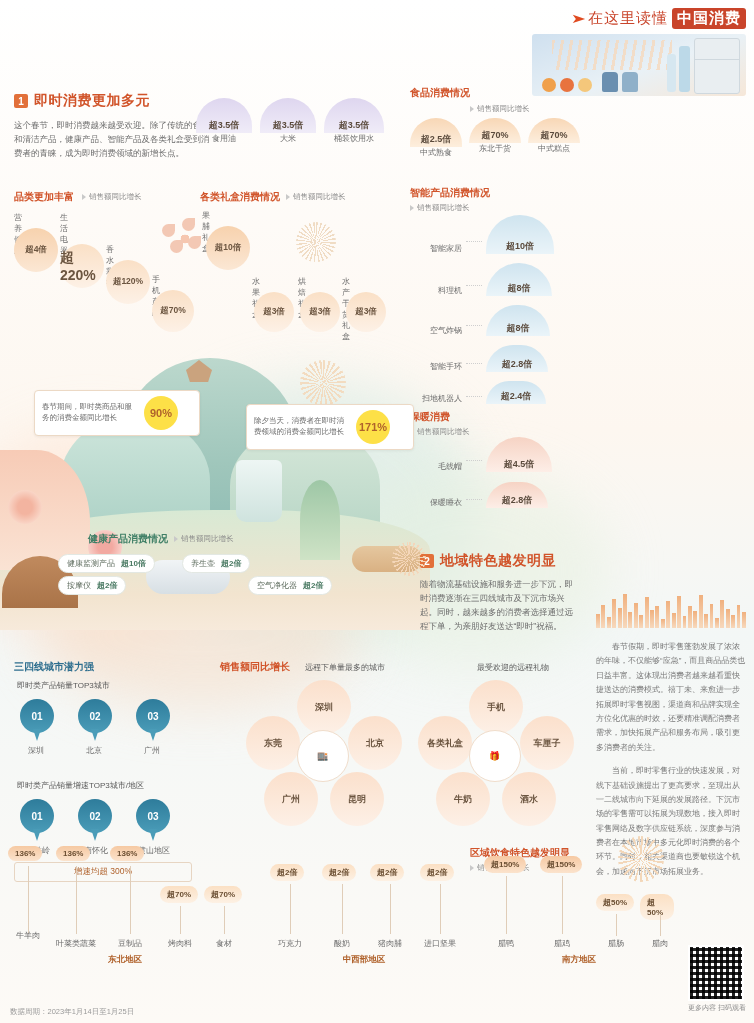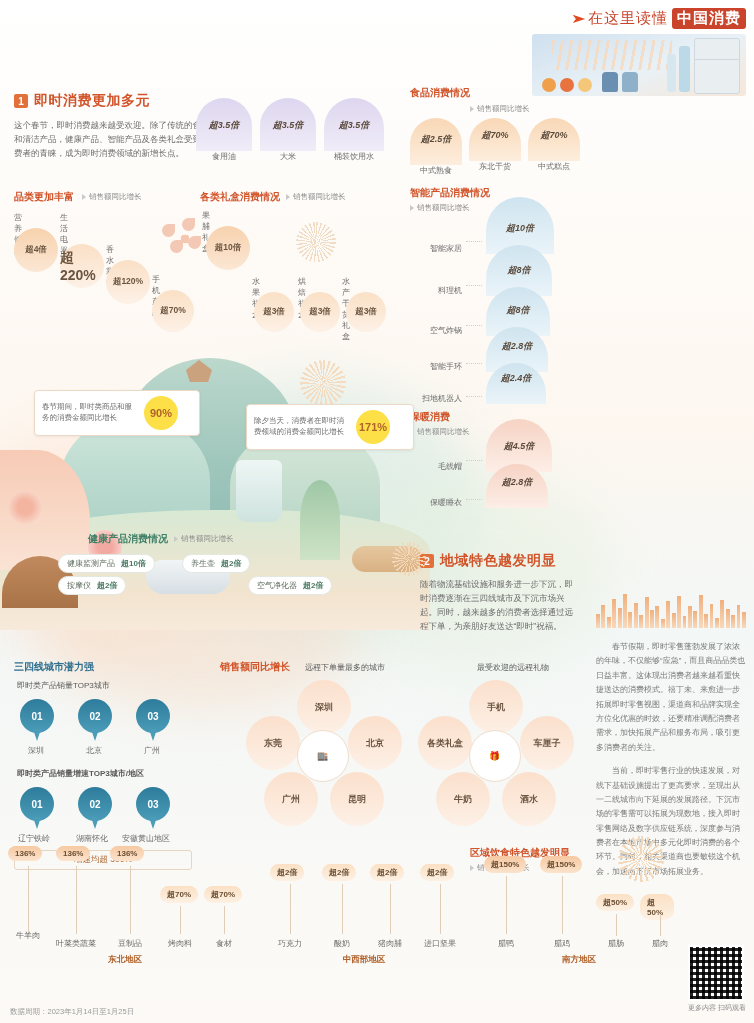--- a/index.html
+++ b/index.html
@@ -46,21 +46,21 @@
     display:flex;align-items:center;justify-content:center;border-radius:2px;font-weight:bold;}
   .sec-title{color:#d1542a;font-size:14px;font-weight:bold;letter-spacing:.5px;}
   .sub-head{color:#d1542a;font-size:10px;font-weight:bold;}
   .sub-head.blue{color:#2f6f8f;}
   .legend{display:inline-flex;align-items:center;gap:3px;color:#8a8a8a;font-size:7.5px;}
   .legend .tri{width:0;height:0;border-left:4px solid #c9c9c9;border-top:3px solid transparent;border-bottom:3px solid transparent;}
   
   .intro{width:200px;font-size:8.5px;line-height:1.65;color:#6d6d6d;}
   
   .arch{border-radius:50px 50px 0 0;display:flex;align-items:flex-end;justify-content:center;
-    padding-bottom:19px;font-size:9px;color:#5a4a3c;font-weight:bold;font-style:italic;}
+    padding-bottom:1px;font-size:9px;color:#5a4a3c;font-weight:bold;}
   .arch.pur{background:linear-gradient(180deg,#ded6ef 0%,#f0ecf8 100%);}
   .arch.org{background:linear-gradient(180deg,#f8d7b6 0%,#fdeedd 100%);}
   .arch.blu{background:linear-gradient(180deg,#cfe4ef 0%,#eaf4f9 100%);}
   .arch.pink{background:linear-gradient(180deg,#f6d3c4 0%,#fdeee7 100%);}
   .cap{font-size:8px;color:#6f6f6f;text-align:center;margin-top:0;}
   
   .circ{border-radius:50%;background:linear-gradient(180deg,#f7d2ae 0%,#fbe7d4 100%);
     display:flex;align-items:center;justify-content:center;color:#6b5540;font-weight:bold;}
   .circ.lt{background:linear-gradient(180deg,#fae0c6 0%,#fdf1e6 100%);}
   
@@ -430,21 +430,21 @@
         <div class="xlab" style="margin-top:2px;margin-left:-2px;">北京</div>
       </div>
       <div>
         <div class="city-pin">
           <div class="head">03</div>
           <div class="tail"></div>
         </div>
         <div class="xlab" style="margin-top:2px;margin-left:-2px;">广州</div>
       </div>
     </div>
-    <div style="margin-top:12px;display:flex;align-items:center;gap:3px;font-weight:bold;">
+    <div style="margin-top:24px;display:flex;align-items:center;gap:3px;">
       <span class="tri"></span>
       <span style="font-size:8px;color:#5a5a5a;">即时类产品销量增速TOP3城市/地区</span>
     </div>
     <div style="display:flex;gap:24px;margin-top:8px;margin-left:6px;">
       <div>
         <div class="city-pin">
           <div class="head">01</div>
           <div class="tail"></div>
         </div>
         <div class="xlab" style="margin-top:2px;margin-left:-6px;">辽宁铁岭</div>

